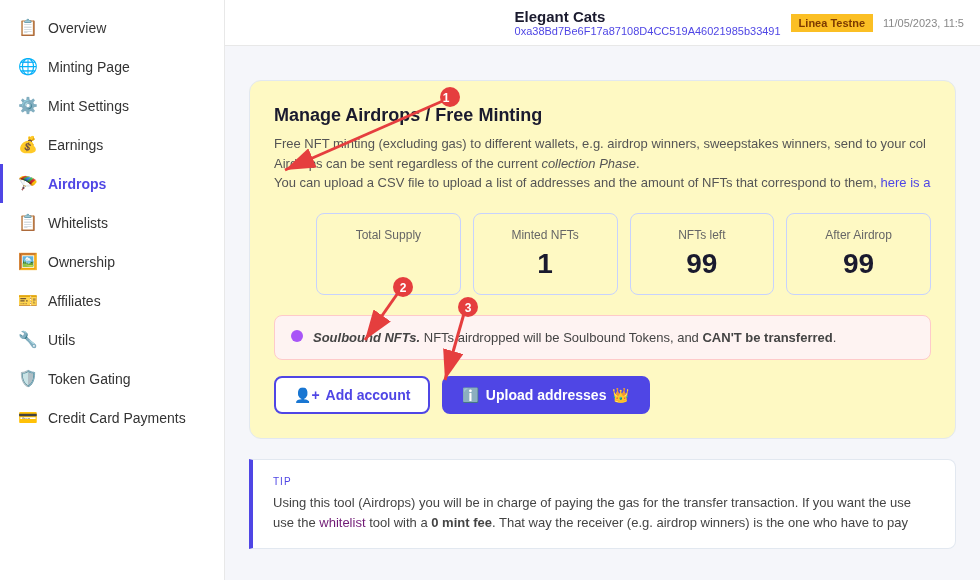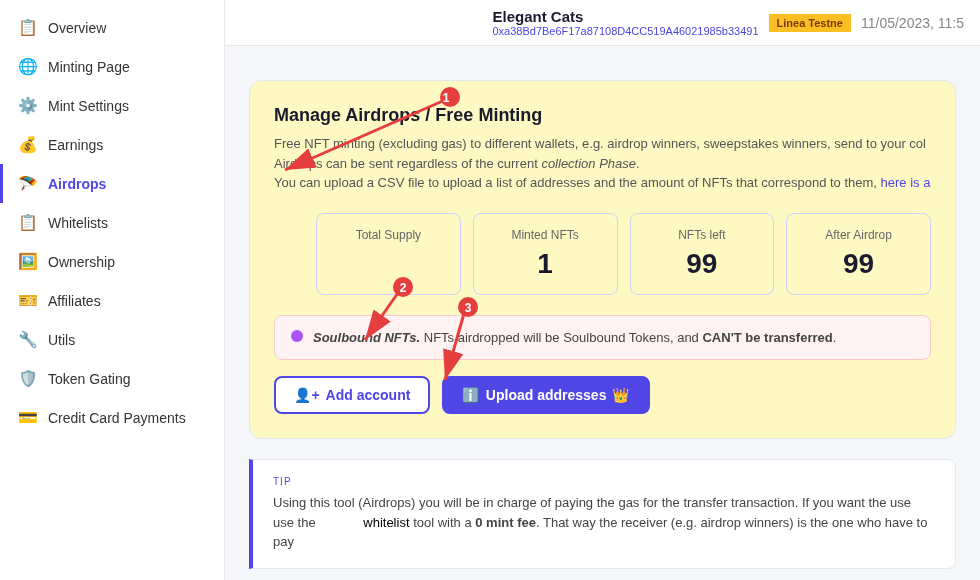--- a/index.html
+++ b/index.html
@@ -59,21 +59,21 @@
     .collection-name { font-size: 15px; font-weight: 700; color: #1a1a2e; }
     .collection-address { font-size: 11px; color: #4f46e5; }
     .network-badge {
       background: #fbbf24;
       color: #7c3a00;
       font-size: 11px;
       font-weight: 600;
       padding: 3px 8px;
       border-radius: 0;
     }
-    .timestamp { font-size: 14px; color: #888; text-align: center; }
+    .timestamp { font-size: 11px; color: #888; text-align: center; }
 
     
     .page-content {
       margin-top: 56px;
       padding: 24px 24px 24px 24px;
     }
 
     .manage-card {
       background: #fef9c3;
       border: 1px solid #e2e8f0;
@@ -195,21 +195,21 @@
       font-weight: 400;
       color: #4f46e5;
       letter-spacing: 1px;
       margin-bottom: 6px;
     }
     .tip-text {
       font-size: 13px;
       color: #444;
       line-height: 1.5;
     }
-    .tip-text a { color: #000000; text-decoration: none; margin-left: 44px; }
+    .tip-text a { color: #701a75; text-decoration: none; }
 
     
     .arrows-overlay {
       position: absolute;
       top: 0;
       left: 0;
       width: 100%;
       height: 100%;
       pointer-events: none;
     }

